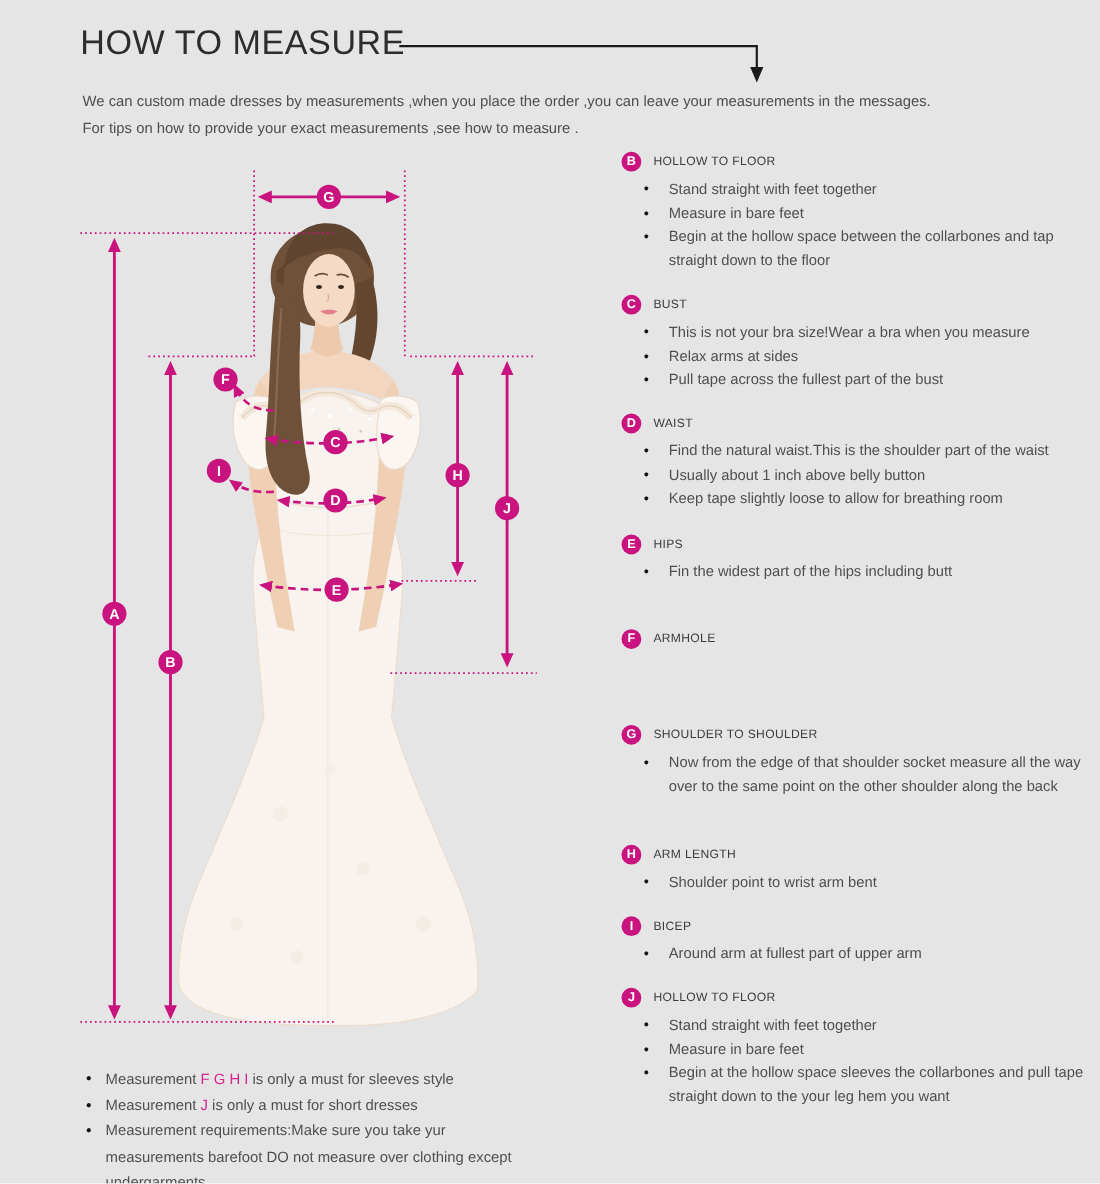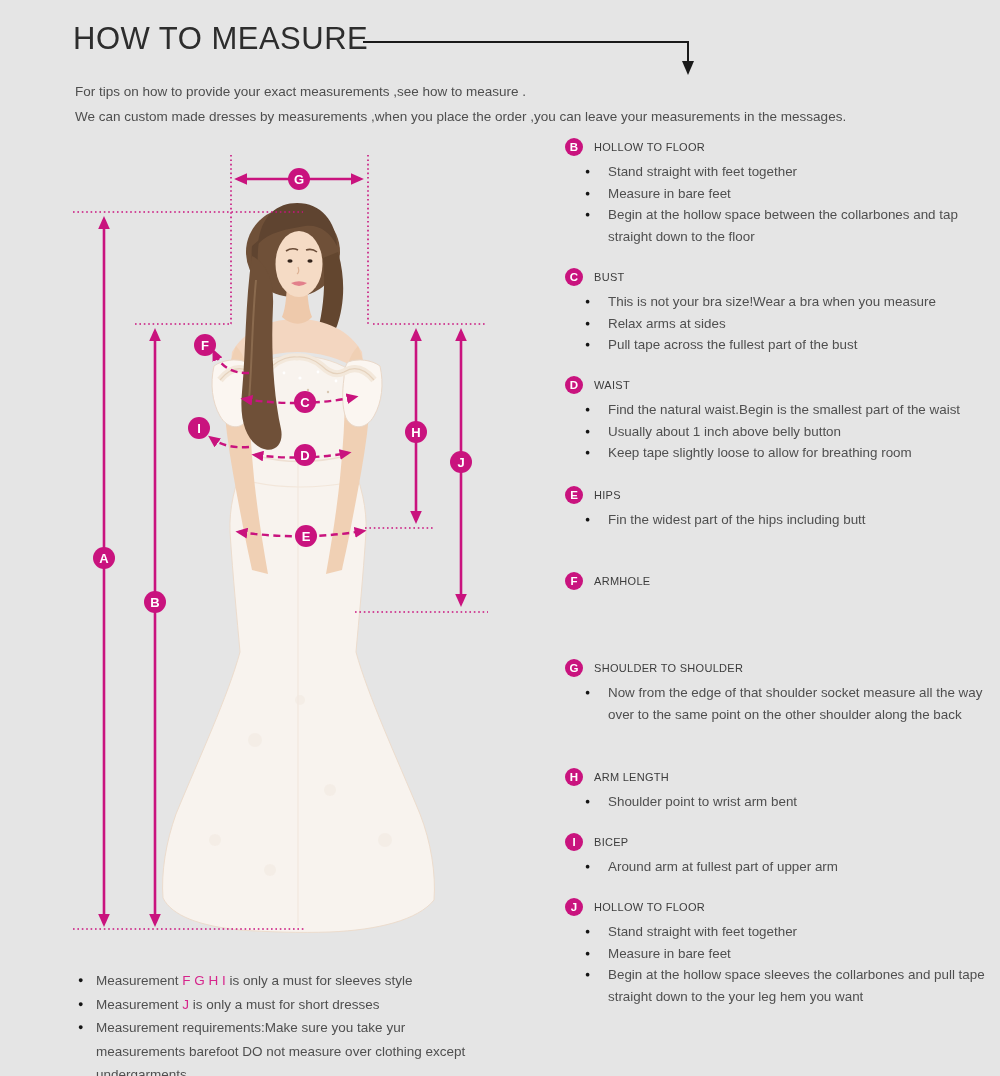--- a/index.html
+++ b/index.html
@@ -42,22 +42,22 @@
 <div class="page">
 
   <div class="title">HOW TO MEASURE</div>
 
   <svg class="title-arrow" width="345" height="46" viewBox="0 0 345 46">
     <path d="M8,9 H333 V29" stroke="#1a1a1a" stroke-width="2" fill="none"></path>
     <polygon points="327,28 339,28 333,42" fill="#1a1a1a"></polygon>
   </svg>
 
   <div class="intro">
+    <div>We can custom made dresses by measurements ,when you place the order ,you can leave your measurements in the messages.</div>
     <div>For tips on how to provide your exact measurements ,see how to measure .</div>
-    <div>We can custom made dresses by measurements ,when you place the order ,you can leave your measurements in the messages.</div>
   </div>
 
   <svg class="diagram" width="540" height="800" viewBox="0 0 540 800">
 
     <g>
       <ellipse cx="293" cy="112" rx="47" ry="45" fill="#6f5038"></ellipse>
       <path d="M338,112 C346,140 344,166 337,186 C331,200 322,205 316,197 C323,174 326,145 323,118 Z" fill="#63462f"></path>
       <path d="M232,212 C244,191 268,179 297,179 C326,179 350,191 362,212 C363,218 362,225 360,230 C340,218 318,212 297,212 C276,212 254,218 234,230 C232,225 231,218 232,212 Z" fill="#f3d6c0"></path>
       <path d="M287,132 C287,152 286,168 282,177 C292,186 304,186 312,177 C308,168 307,152 307,132 Z" fill="#eec9ab"></path>
       <ellipse cx="299" cy="124" rx="23.5" ry="33" fill="#f5dbc5"></ellipse>
@@ -197,21 +197,21 @@
         <li>Pull tape across the fullest part of the bust</li>
       </ul>
     </div>
 
     <div class="section" style="top:376px">
       <div class="sec-head">
         <span class="badge">D</span>
         <span class="sec-title">WAIST</span>
       </div>
       <ul class="bullets">
-        <li>Find the natural waist.Begin is the smallest part of the waist</li>
+        <li>Find the natural waist.This is the shoulder part of the waist</li>
         <li>Usually about 1 inch above belly button</li>
         <li>Keep tape slightly loose to allow for breathing room</li>
       </ul>
     </div>
 
     <div class="section" style="top:486px">
       <div class="sec-head">
         <span class="badge">E</span>
         <span class="sec-title">HIPS</span>
       </div>

